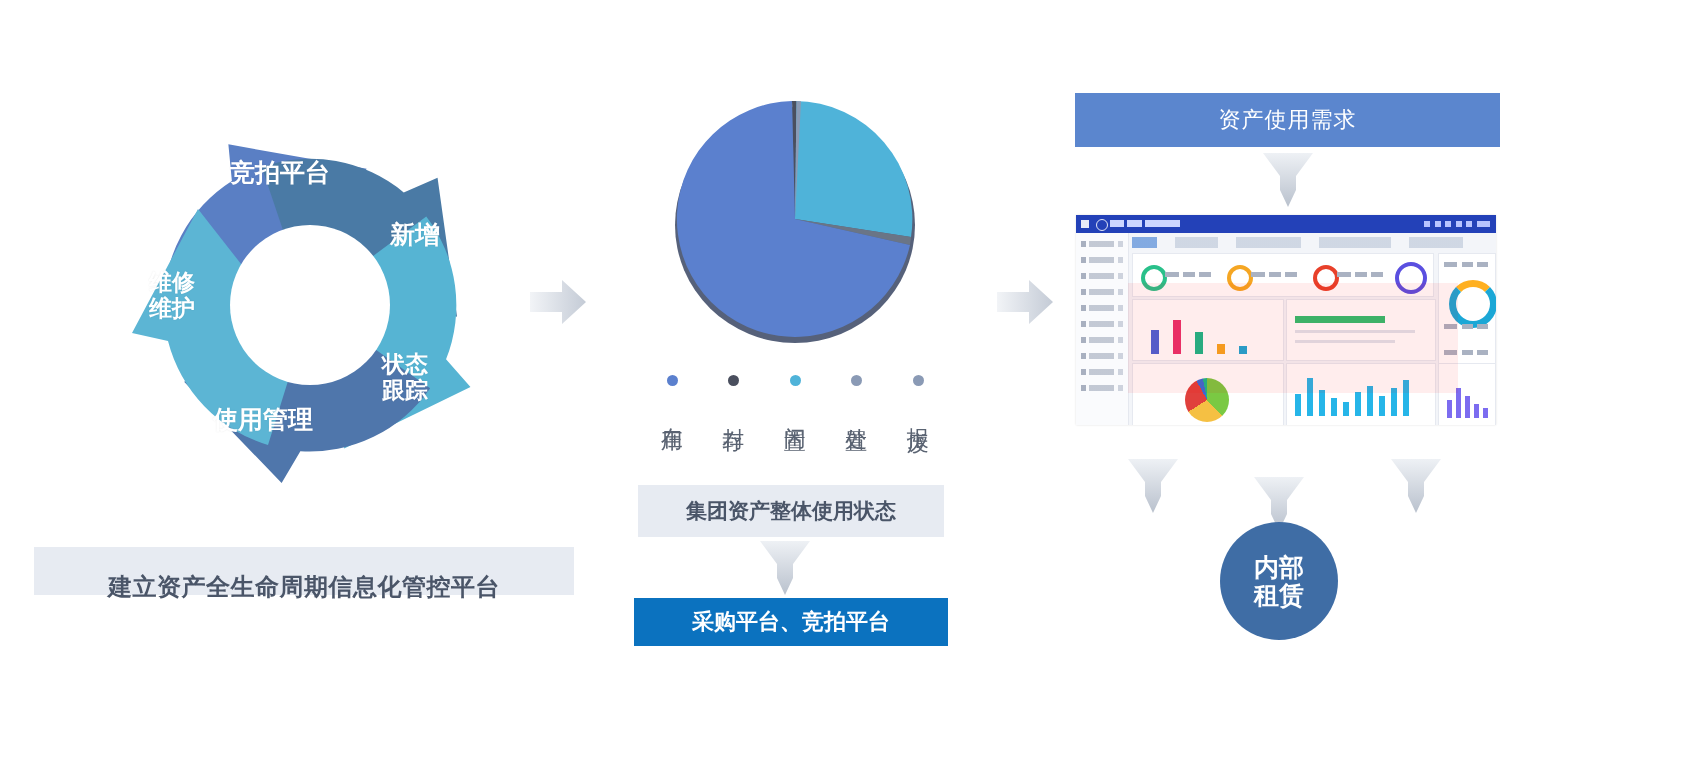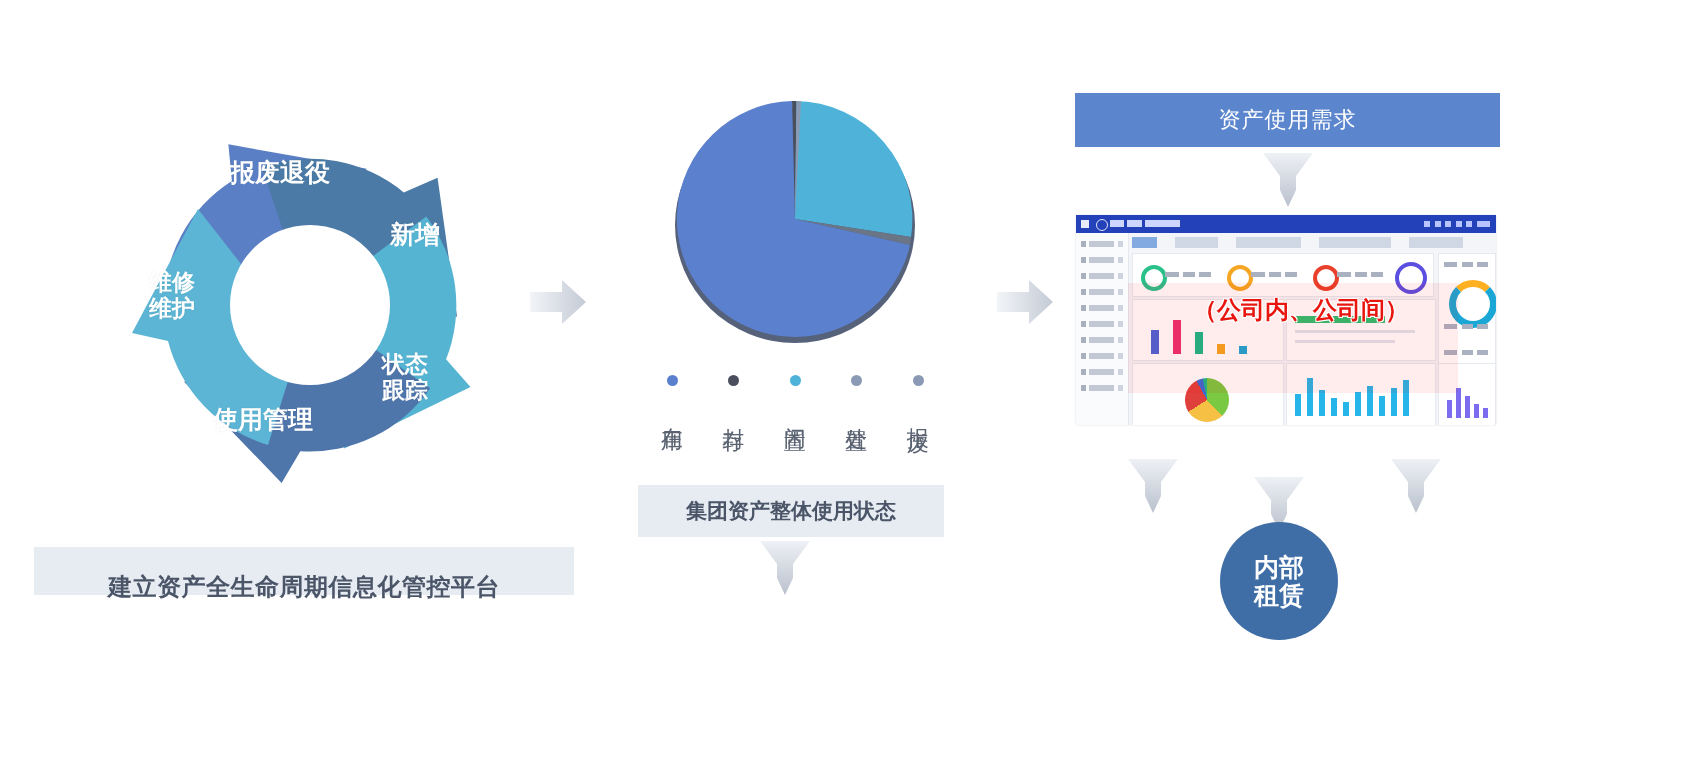--- a/index.html
+++ b/index.html
@@ -190,21 +190,21 @@
         </g>
 
         <g>
           <path d="M -140.0 -42.0 A 146.5 146.5 0 0 1 -36.0 -142.0 L -28.0 -178.0 L 96.0 -112.0 L 4.0 -40.0 L 18.0 -76.0 A 82 82 0 0 0 -76.0 -22.0 Z" fill="#5cb5d4" transform="rotate(270)"></path>
         </g>
 
         <circle cx="0" cy="0" r="80" fill="#ffffff"></circle>
       </g>
     </svg>
 
-    <div class="cyc-label" id="lbl-scrap">报废退役</div>
+    <div class="cyc-label" id="lbl-scrap">竞拍平台</div>
     <div class="cyc-label" id="lbl-new">新增</div>
     <div class="cyc-label" id="lbl-status">
       <div>状态</div>
       <div>跟踪</div>
     </div>
     <div class="cyc-label" id="lbl-use">使用管理</div>
     <div class="cyc-label" id="lbl-maint">
       <div>维修</div>
       <div>维护</div>
     </div>
@@ -279,20 +279,23 @@
     <svg class="gray-arrow-down" id="pie-arrow" viewBox="0 0 52 56">
       <defs>
         <linearGradient id="gArrV1" x1="0" y1="0" x2="0" y2="1">
           <stop offset="0%" stop-color="#eef1f5"></stop>
             <stop offset="100%" stop-color="#b9c1cd"></stop>
         </linearGradient>
       </defs>
       <path d="M1 1 H51 L34 24 V38 L26 55 L18 38 V24 Z" fill="url(#gArrV1)"></path>
     </svg>
 
+    <div id="pie-bottom-bar">
+      <span>采购平台、竞拍平台</span>
+    </div>
   </div>
 
   <svg class="gray-arrow-right" id="arrow-2-3" viewBox="0 0 60 60">
     <defs>
       <linearGradient id="gArrH2" x1="0" y1="0" x2="1" y2="0">
         <stop offset="0%" stop-color="#f2f4f7"></stop>
           <stop offset="100%" stop-color="#c4cbd6"></stop>
       </linearGradient>
     </defs>
     <path d="M2 20 H34 V8 L58 30 L34 52 V40 H2 Z" fill="url(#gArrH2)"></path>
@@ -390,21 +393,20 @@
         <div class="minibar" style="left:8px;height:18px;background:#7c6cf0;bottom:8px;width:5px;"></div>
         <div class="minibar" style="left:17px;height:30px;background:#7c6cf0;bottom:8px;width:5px;"></div>
         <div class="minibar" style="left:26px;height:22px;background:#7c6cf0;bottom:8px;width:5px;"></div>
         <div class="minibar" style="left:35px;height:14px;background:#7c6cf0;bottom:8px;width:5px;"></div>
         <div class="minibar" style="left:44px;height:10px;background:#7c6cf0;bottom:8px;width:5px;"></div>
       </div>
 
       <div id="dash-overlay-pink"></div>
 
       <div id="dash-redtext">
-        <span class="l2">（公司内、公司间）</span>
       </div>
     </div>
 
     <svg class="gray-arrow-down flow-arrow-bottom" style="left:57px;top:368px;" viewBox="0 0 52 56">
       <defs>
           <linearGradient id="gArrV3" x1="0" y1="0" x2="0" y2="1">
         <stop offset="0%" stop-color="#eef1f5"></stop>
             <stop offset="100%" stop-color="#b9c1cd"></stop>
           </linearGradient>
         </defs>

